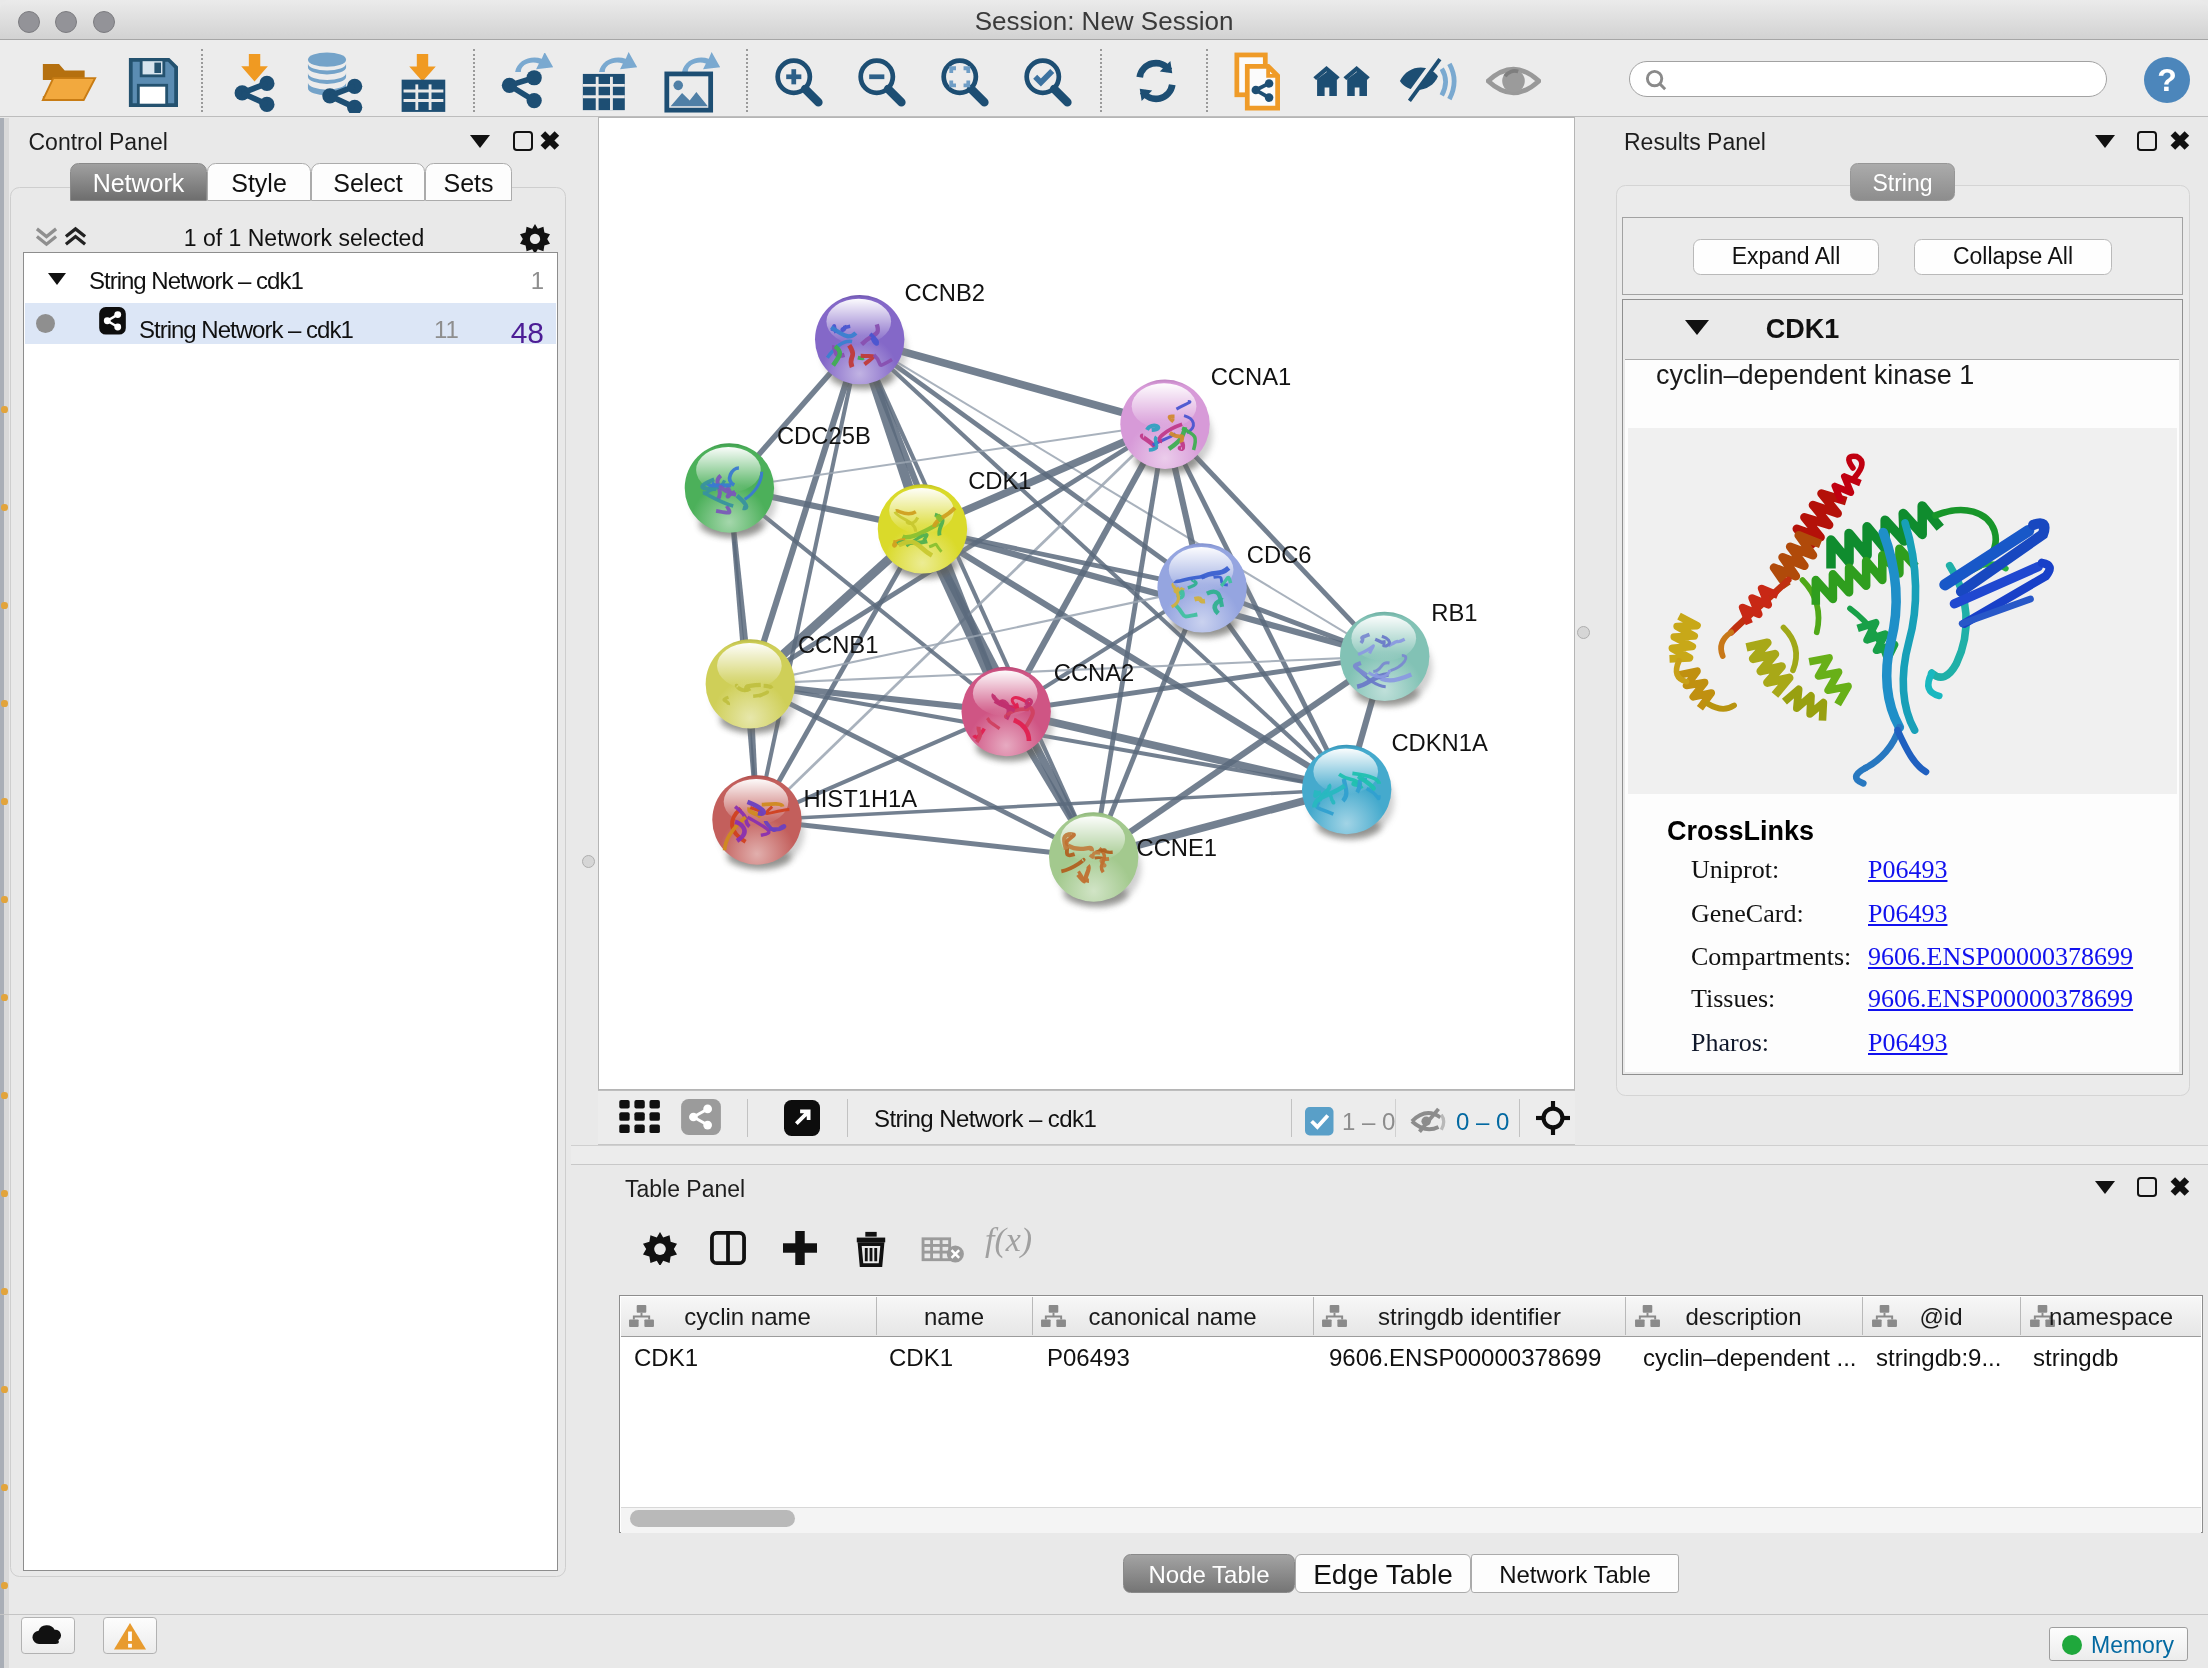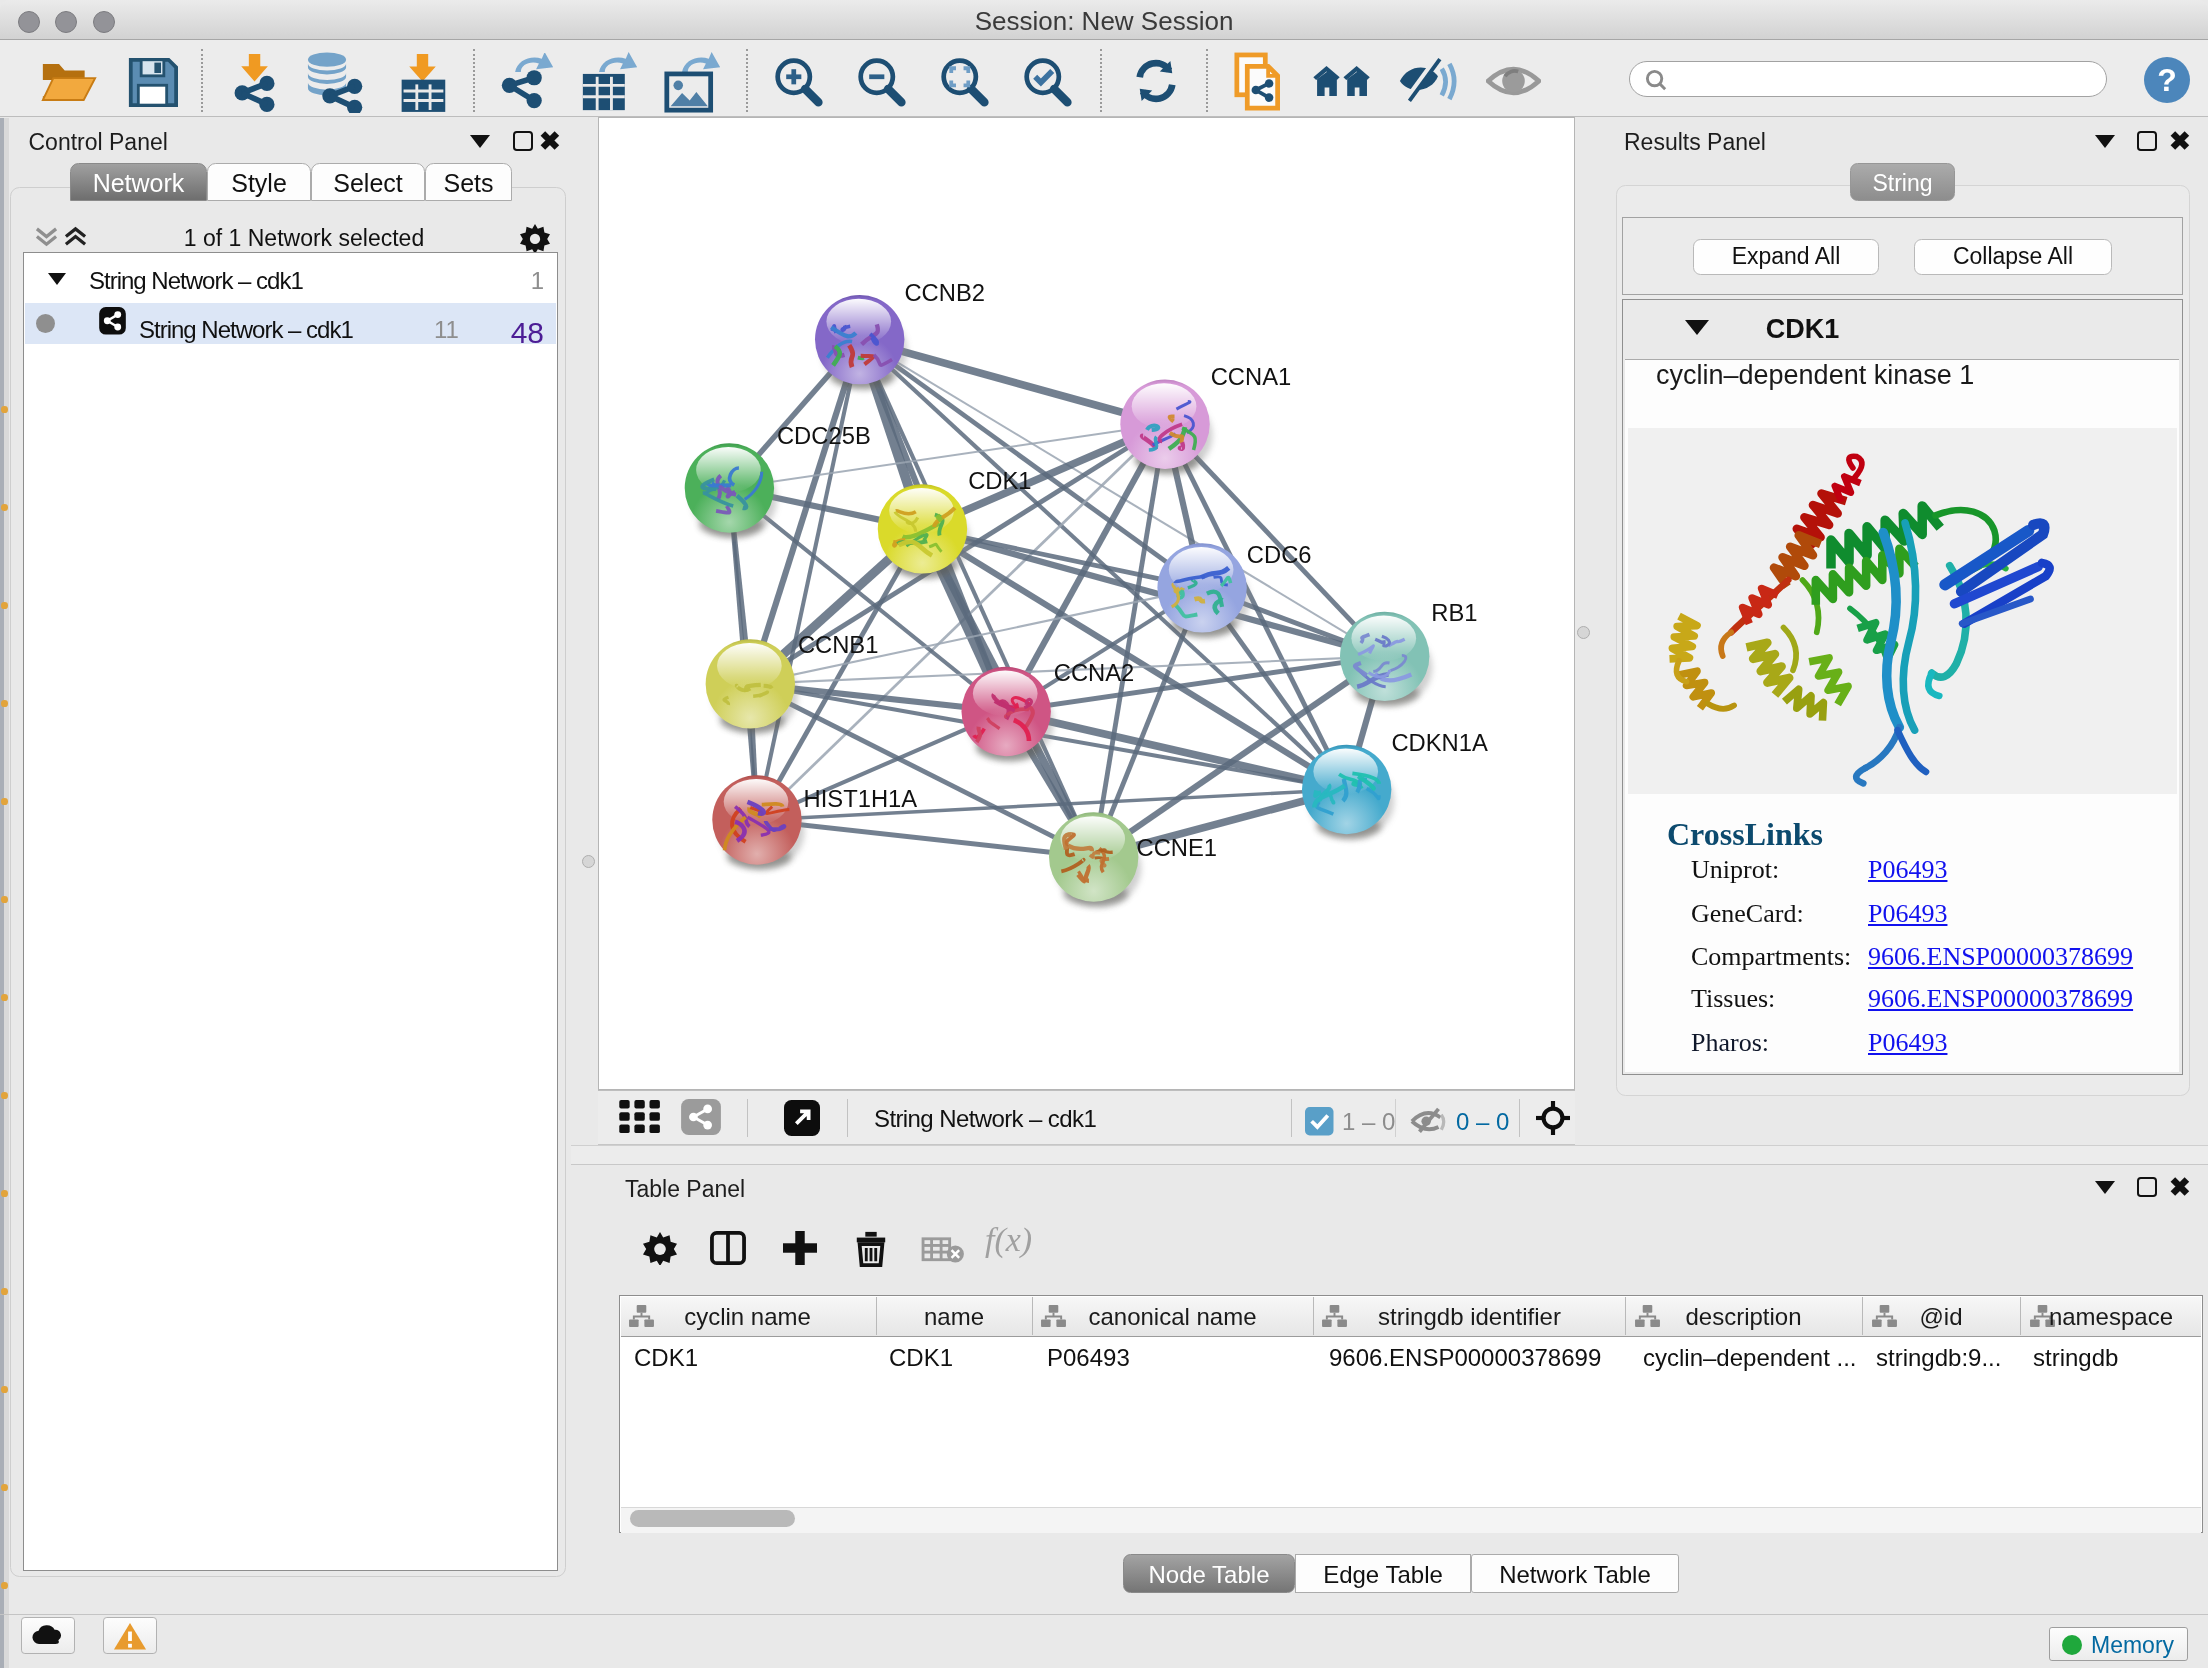--- a/index.html
+++ b/index.html
@@ -651,21 +651,21 @@
 <path d="M305,145 C325,175 328,215 312,248 q-12,22 -26,10" fill="none" stroke="#20b0a8" stroke-width="8" stroke-linecap="round"></path>
 <path d="M286,258 q-10,20 8,24" fill="none" stroke="#18b8c0" stroke-width="7" stroke-linecap="round"></path>
 <path d="M300,165 L388,108" fill="none" stroke="#1858c8" stroke-width="12" stroke-linecap="round"></path>
 <path d="M393,102 q16,-6 10,10 l-86,60" fill="none" stroke="#1848c0" stroke-width="11" stroke-linecap="round"></path>
 <path d="M310,185 L398,146" fill="none" stroke="#2048d0" stroke-width="10" stroke-linecap="round"></path>
 <path d="M402,142 q14,2 4,14 l-86,50" fill="none" stroke="#1840c8" stroke-width="9" stroke-linecap="round"></path>
 <path d="M318,206 L390,180" fill="none" stroke="#2858c8" stroke-width="7" stroke-linecap="round"></path>
 <path d="M250,318 C260,340 268,355 280,362" fill="none" stroke="#2060c0" stroke-width="7" stroke-linecap="round"></path>
 </svg>
 
-<div class="abs" style="left:1667px;top:816px;font-size:32px;font-weight:bold;font-family:Liberation Serif, serif;color:#0c4a6e">CrossLinks</div>
+<div class="abs" style="left:1667px;top:816px;font-size:27px;font-weight:bold;font-family:Liberation Sans, sans-serif;color:#000000">CrossLinks</div>
 <div class="abs" style="left:1691px;top:855px;font-size:26px;font-family:'Liberation Serif',serif;color:#111">Uniprot:</div>
 <div class="abs" style="left:1868px;top:855px;font-size:26px;font-family:'Liberation Serif',serif;color:#1111ee;text-decoration:underline">P06493</div>
 <div class="abs" style="left:1691px;top:899px;font-size:26px;font-family:'Liberation Serif',serif;color:#111">GeneCard:</div>
 <div class="abs" style="left:1868px;top:899px;font-size:26px;font-family:'Liberation Serif',serif;color:#1111ee;text-decoration:underline">P06493</div>
 <div class="abs" style="left:1691px;top:942px;font-size:26px;font-family:'Liberation Serif',serif;color:#111">Compartments:</div>
 <div class="abs" style="left:1868px;top:942px;font-size:26px;font-family:'Liberation Serif',serif;color:#1111ee;text-decoration:underline">9606.ENSP00000378699</div>
 <div class="abs" style="left:1691px;top:984px;font-size:26px;font-family:'Liberation Serif',serif;color:#111">Tissues:</div>
 <div class="abs" style="left:1868px;top:984px;font-size:26px;font-family:'Liberation Serif',serif;color:#1111ee;text-decoration:underline">9606.ENSP00000378699</div>
 <div class="abs" style="left:1691px;top:1028px;font-size:26px;font-family:'Liberation Serif',serif;color:#0f172a">Pharos:</div>
 <div class="abs" style="left:1868px;top:1028px;font-size:26px;font-family:'Liberation Serif',serif;color:#1111ee;text-decoration:underline">P06493</div>
@@ -778,21 +778,21 @@
 <div class="abs" style="left:1047px;top:1344px;font-size:24px;color:#111">P06493</div>
 <div class="abs" style="left:1329px;top:1344px;font-size:24px;color:#111">9606.ENSP00000378699</div>
 <div class="abs" style="left:1643px;top:1344px;font-size:24px;color:#111">cyclin–dependent ...</div>
 <div class="abs" style="left:1876px;top:1344px;font-size:24px;color:#111">stringdb:9...</div>
 <div class="abs" style="left:2033px;top:1344px;font-size:24px;color:#111">stringdb</div>
 
 <div class="abs" style="left:621px;top:1507px;width:1580px;height:25px;background:#f4f4f4;border-top:1px solid #d8d8d8"></div>
 <div class="abs" style="left:630px;top:1510px;width:165px;height:17px;background:#b9b9b9;border-radius:8.6px"></div>
 
 <div class="abs" style="left:1123px;top:1554px;width:172px;height:39px;background:linear-gradient(#a3a3a3,#757575);border:1px solid #8a8a8a;border-radius:7.6px;color:#fff;font-size:24px;text-align:center;line-height:39px;box-sizing:border-box">Node Table</div>
-<div class="abs" style="left:1295px;top:1554px;width:176px;height:39px;background:#fdfdfd;border:1px solid #ababab;color:#111;font-size:24px;text-align:center;line-height:39px;box-sizing:border-box;border-radius:0">Edge Table</div>
+<div class="abs" style="left:1295px;top:1554px;width:176px;height:39px;background:#fdfdfd;border:1px solid #ababab;color:#111;font-size:28px;text-align:center;line-height:39px;box-sizing:border-box;border-radius:6px">Edge Table</div>
 <div class="abs" style="left:1471px;top:1554px;width:208px;height:39px;background:#fdfdfd;border:1px solid #ababab;color:#111;font-size:24px;text-align:center;line-height:39px;box-sizing:border-box;border-radius:2.9px">Network Table</div>
 
 <div class="abs" style="left:0;top:1614px;width:2208px;height:1px;background:#c4c4c4"></div>
 <div class="abs" style="left:21px;top:1617px;width:54px;height:37px;background:linear-gradient(#fdfdfd,#ececec);border:1px solid #b2b2b2;border-radius:3.8px;box-sizing:border-box"></div>
 <svg class="abs" style="left:32px;top:1625px" width="32" height="21" viewBox="0 0 34 22">
  <path d="M8,20 a7,7 0 0 1 -1,-14 a9,8 0 0 1 17,-1 a6,6 0 0 1 4,11 q2,4 -3,4 z" fill="#111"></path>
 </svg>
 <div class="abs" style="left:103px;top:1617px;width:54px;height:37px;background:linear-gradient(#fdfdfd,#ececec);border:1px solid #b2b2b2;border-radius:3.8px;box-sizing:border-box"></div>
 <svg class="abs" style="left:113px;top:1622px" width="34" height="28.5" viewBox="0 0 36 30">
  <path d="M18,1 L35,29 H1 z" fill="#e89b2e"></path>

